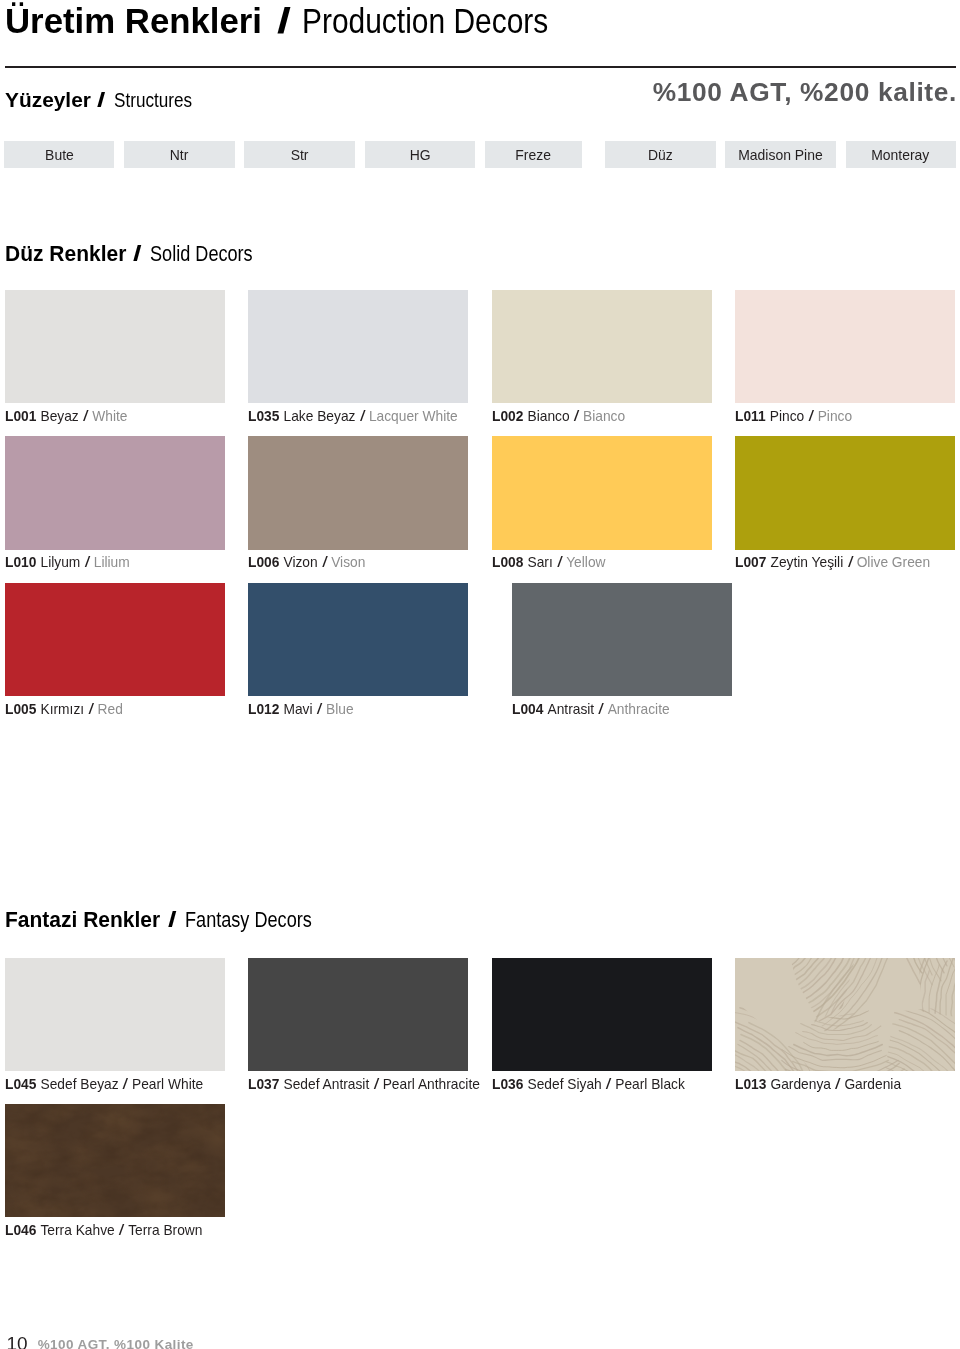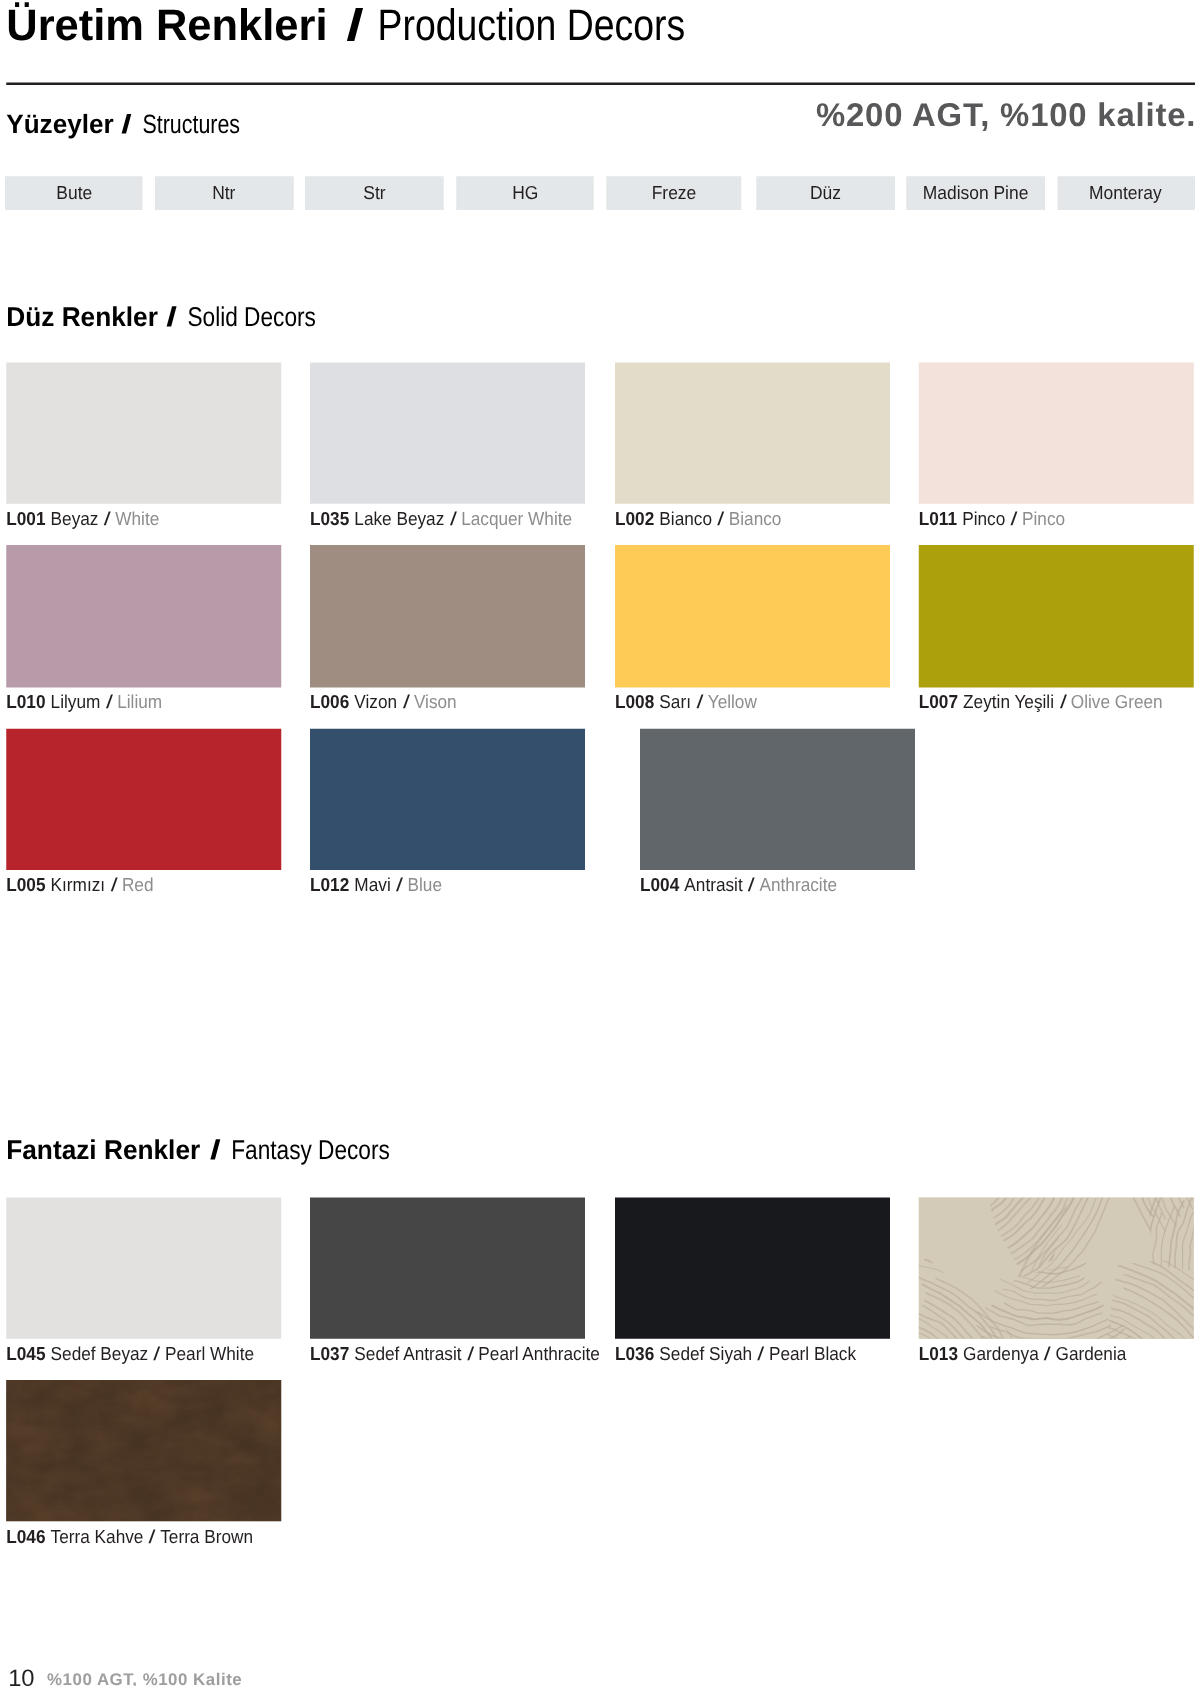--- a/index.html
+++ b/index.html
@@ -61,35 +61,35 @@
     <span class="tr">Üretim Renkleri</span>
     <span class="sep">/</span>
     <span class="en">Production Decors</span>
   </div>
   <div class="rule"></div>
   <div class="subtitle">
     <span class="tr">Yüzeyler</span>
     <span class="sep">/</span>
     <span class="en">Structures</span>
   </div>
-  <div class="tagline">%200 AGT, %100 kalite.</div>
+  <div class="tagline">%100 AGT, %200 kalite.</div>
   <div class="tabs">
     <div class="tab" style="left:0.00px;width:110.34px;">
         <span>Bute</span>
       </div>
     <div class="tab" style="left:120.24px;width:110.34px;">
         <span>Ntr</span>
       </div>
     <div class="tab" style="left:240.48px;width:110.34px;">
         <span>Str</span>
       </div>
     <div class="tab" style="left:360.71px;width:110.34px;">
         <span>HG</span>
       </div>
-    <div class="tab" style="left:480.95px;width:108px;">
+    <div class="tab" style="left:480.95px;width:97px;">
         <span>Freze</span>
       </div>
     <div class="tab" style="left:601.19px;width:110.34px;">
         <span>Düz</span>
       </div>
     <div class="tab" style="left:721.43px;width:110.34px;justify-content:center;">
         <span>Madison Pine</span>
       </div>
     <div class="tab" style="left:841.66px;width:110px;">
         <span>Monteray</span>

